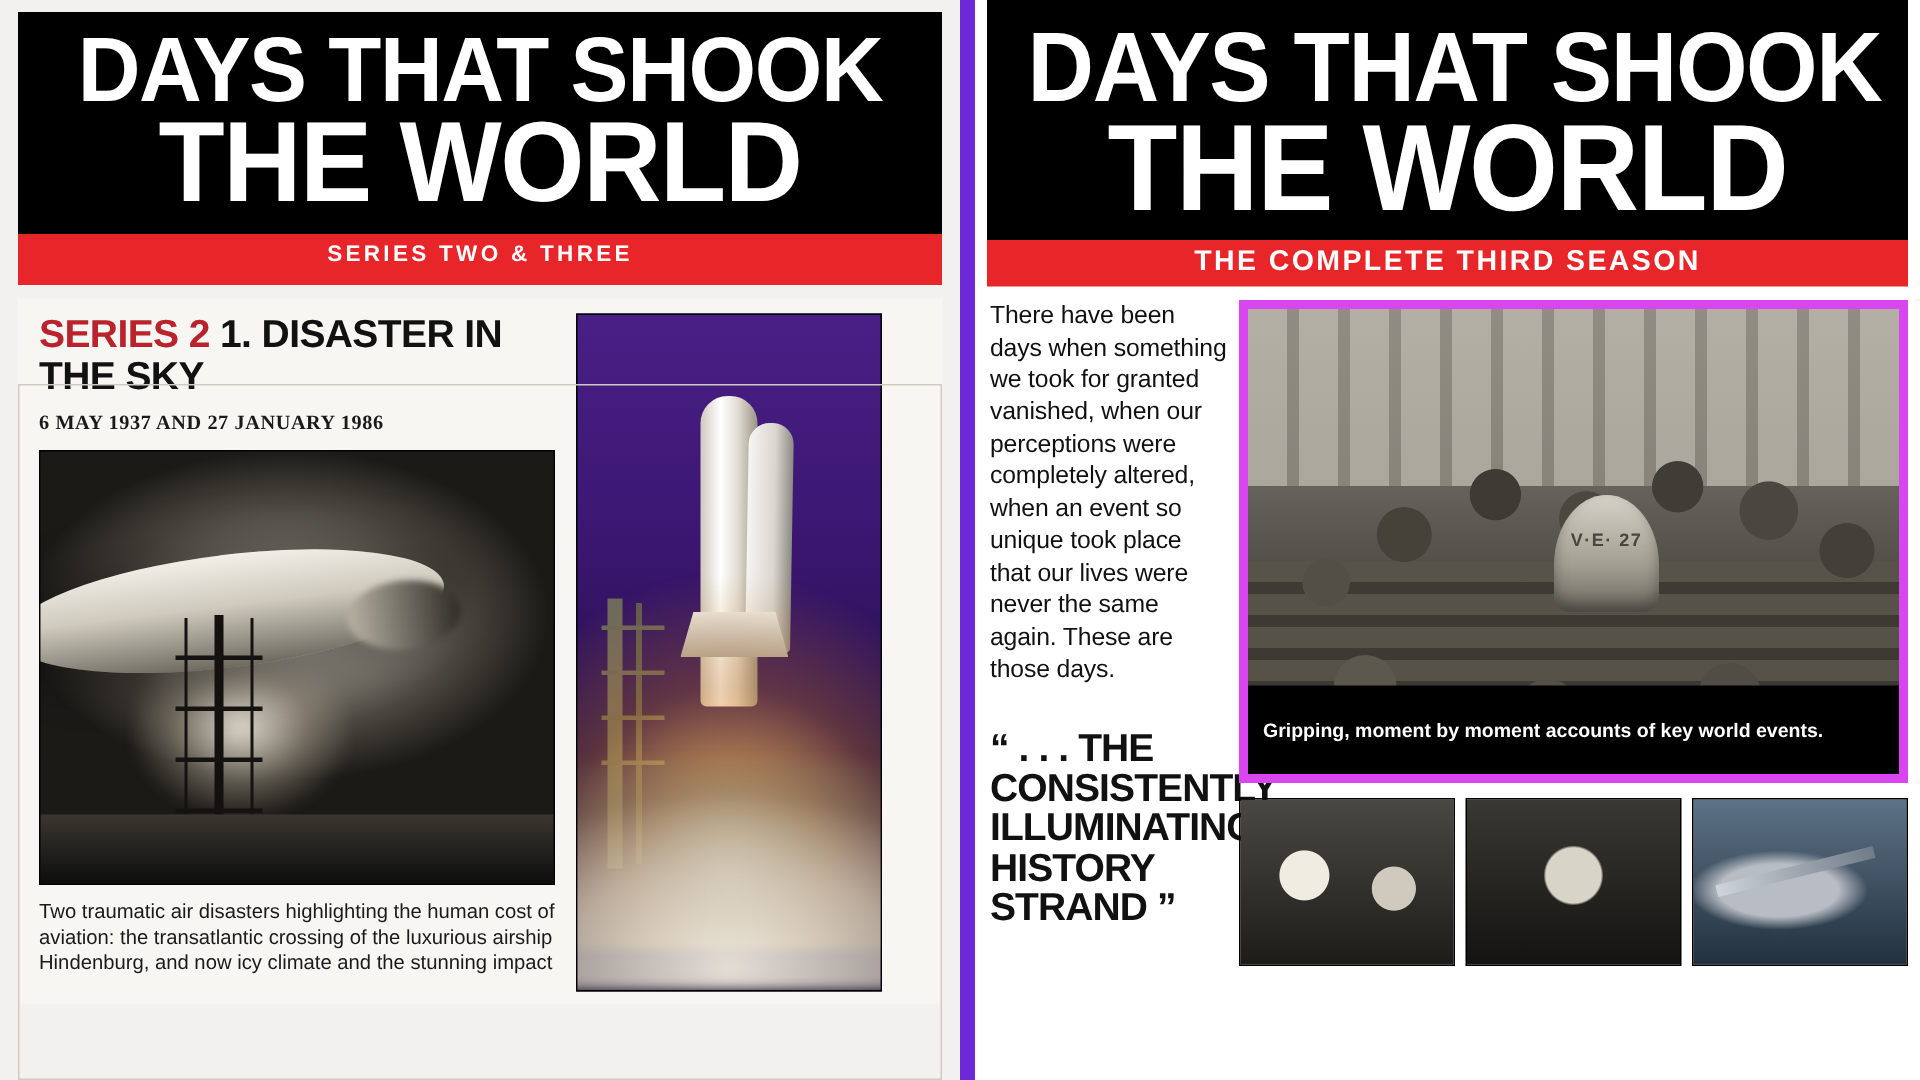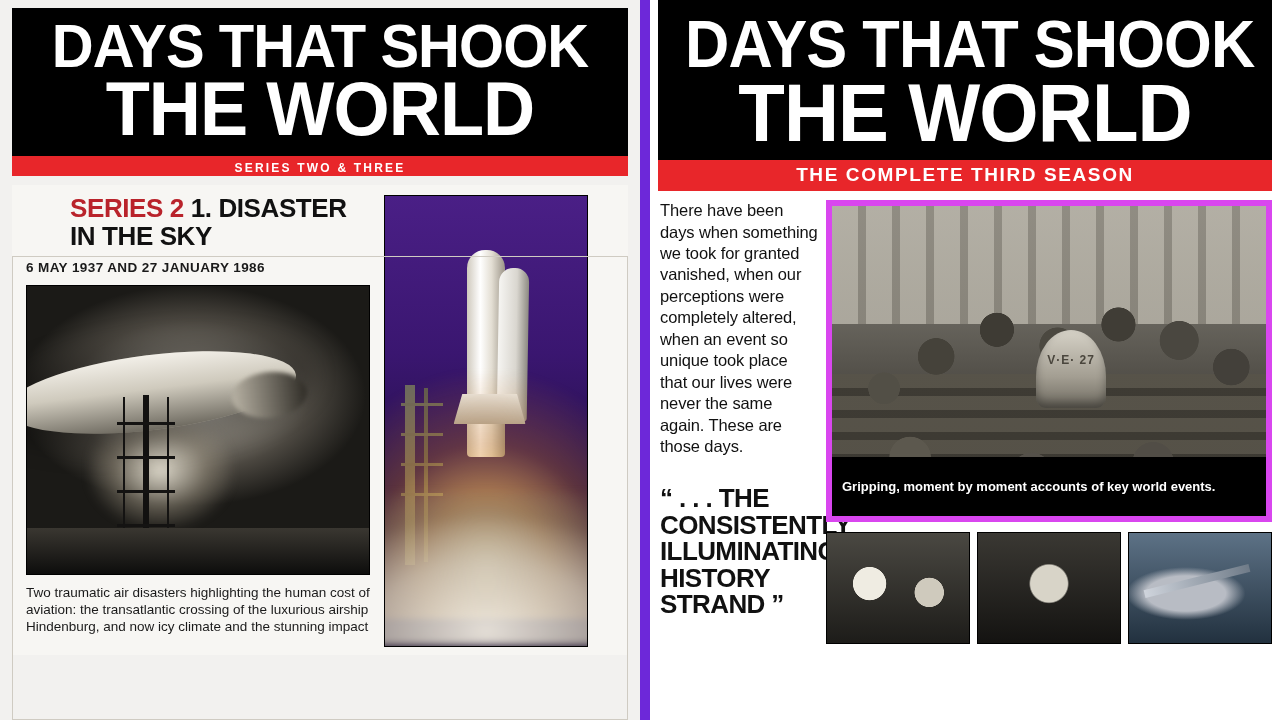--- a/index.html
+++ b/index.html
@@ -51,24 +51,24 @@
     padding: 10px 6px 12px 6px;
     border: 0;
   }
   .panel-left .masthead .line1 { font-size: 61px; transform: scaleX(0.95); }
   .panel-left .masthead .line2 { font-size: 76px; transform: scaleX(0.95); }
 
   .redbar {
     background: #e8262a;
     color: #ffffff;
     text-align: center;
-    font-size: 12px;
+    font-size: 15px;
     font-weight: bold;
     letter-spacing: 2.2px;
-    padding: 5px 0 1px 0;
+    padding: 5px 0 12px 0;
     font-family: "Liberation Sans", sans-serif;
   }
 
   .left-body {
     margin-top: 9px;
     background: #f7f6f3;
     display: flex;
     height: 470px;
     box-sizing: border-box;
   }
@@ -79,30 +79,30 @@
     padding: 10px 14px 0 14px;
     position: relative;
   }
 
   .series-heading {
     font-size: 26px;
     font-weight: bold;
     line-height: 1.07;
     letter-spacing: -0.4px;
     color: #111111;
-    margin-left: 44px;
   }
   .series-tag { color: #b9232b; }
 
   .series-date {
     margin-top: 9px;
     font-size: 13.5px;
     font-weight: bold;
     letter-spacing: 0.4px;
     color: #1a1a1a;
+    font-family: Liberation Serif, serif;
   }
 
   .hindenburg-photo {
     margin-top: 10px;
     width: 344px;
     height: 290px;
     position: relative;
     overflow: hidden;
     background: #0a0a0a;
     border: 1px solid #000;

